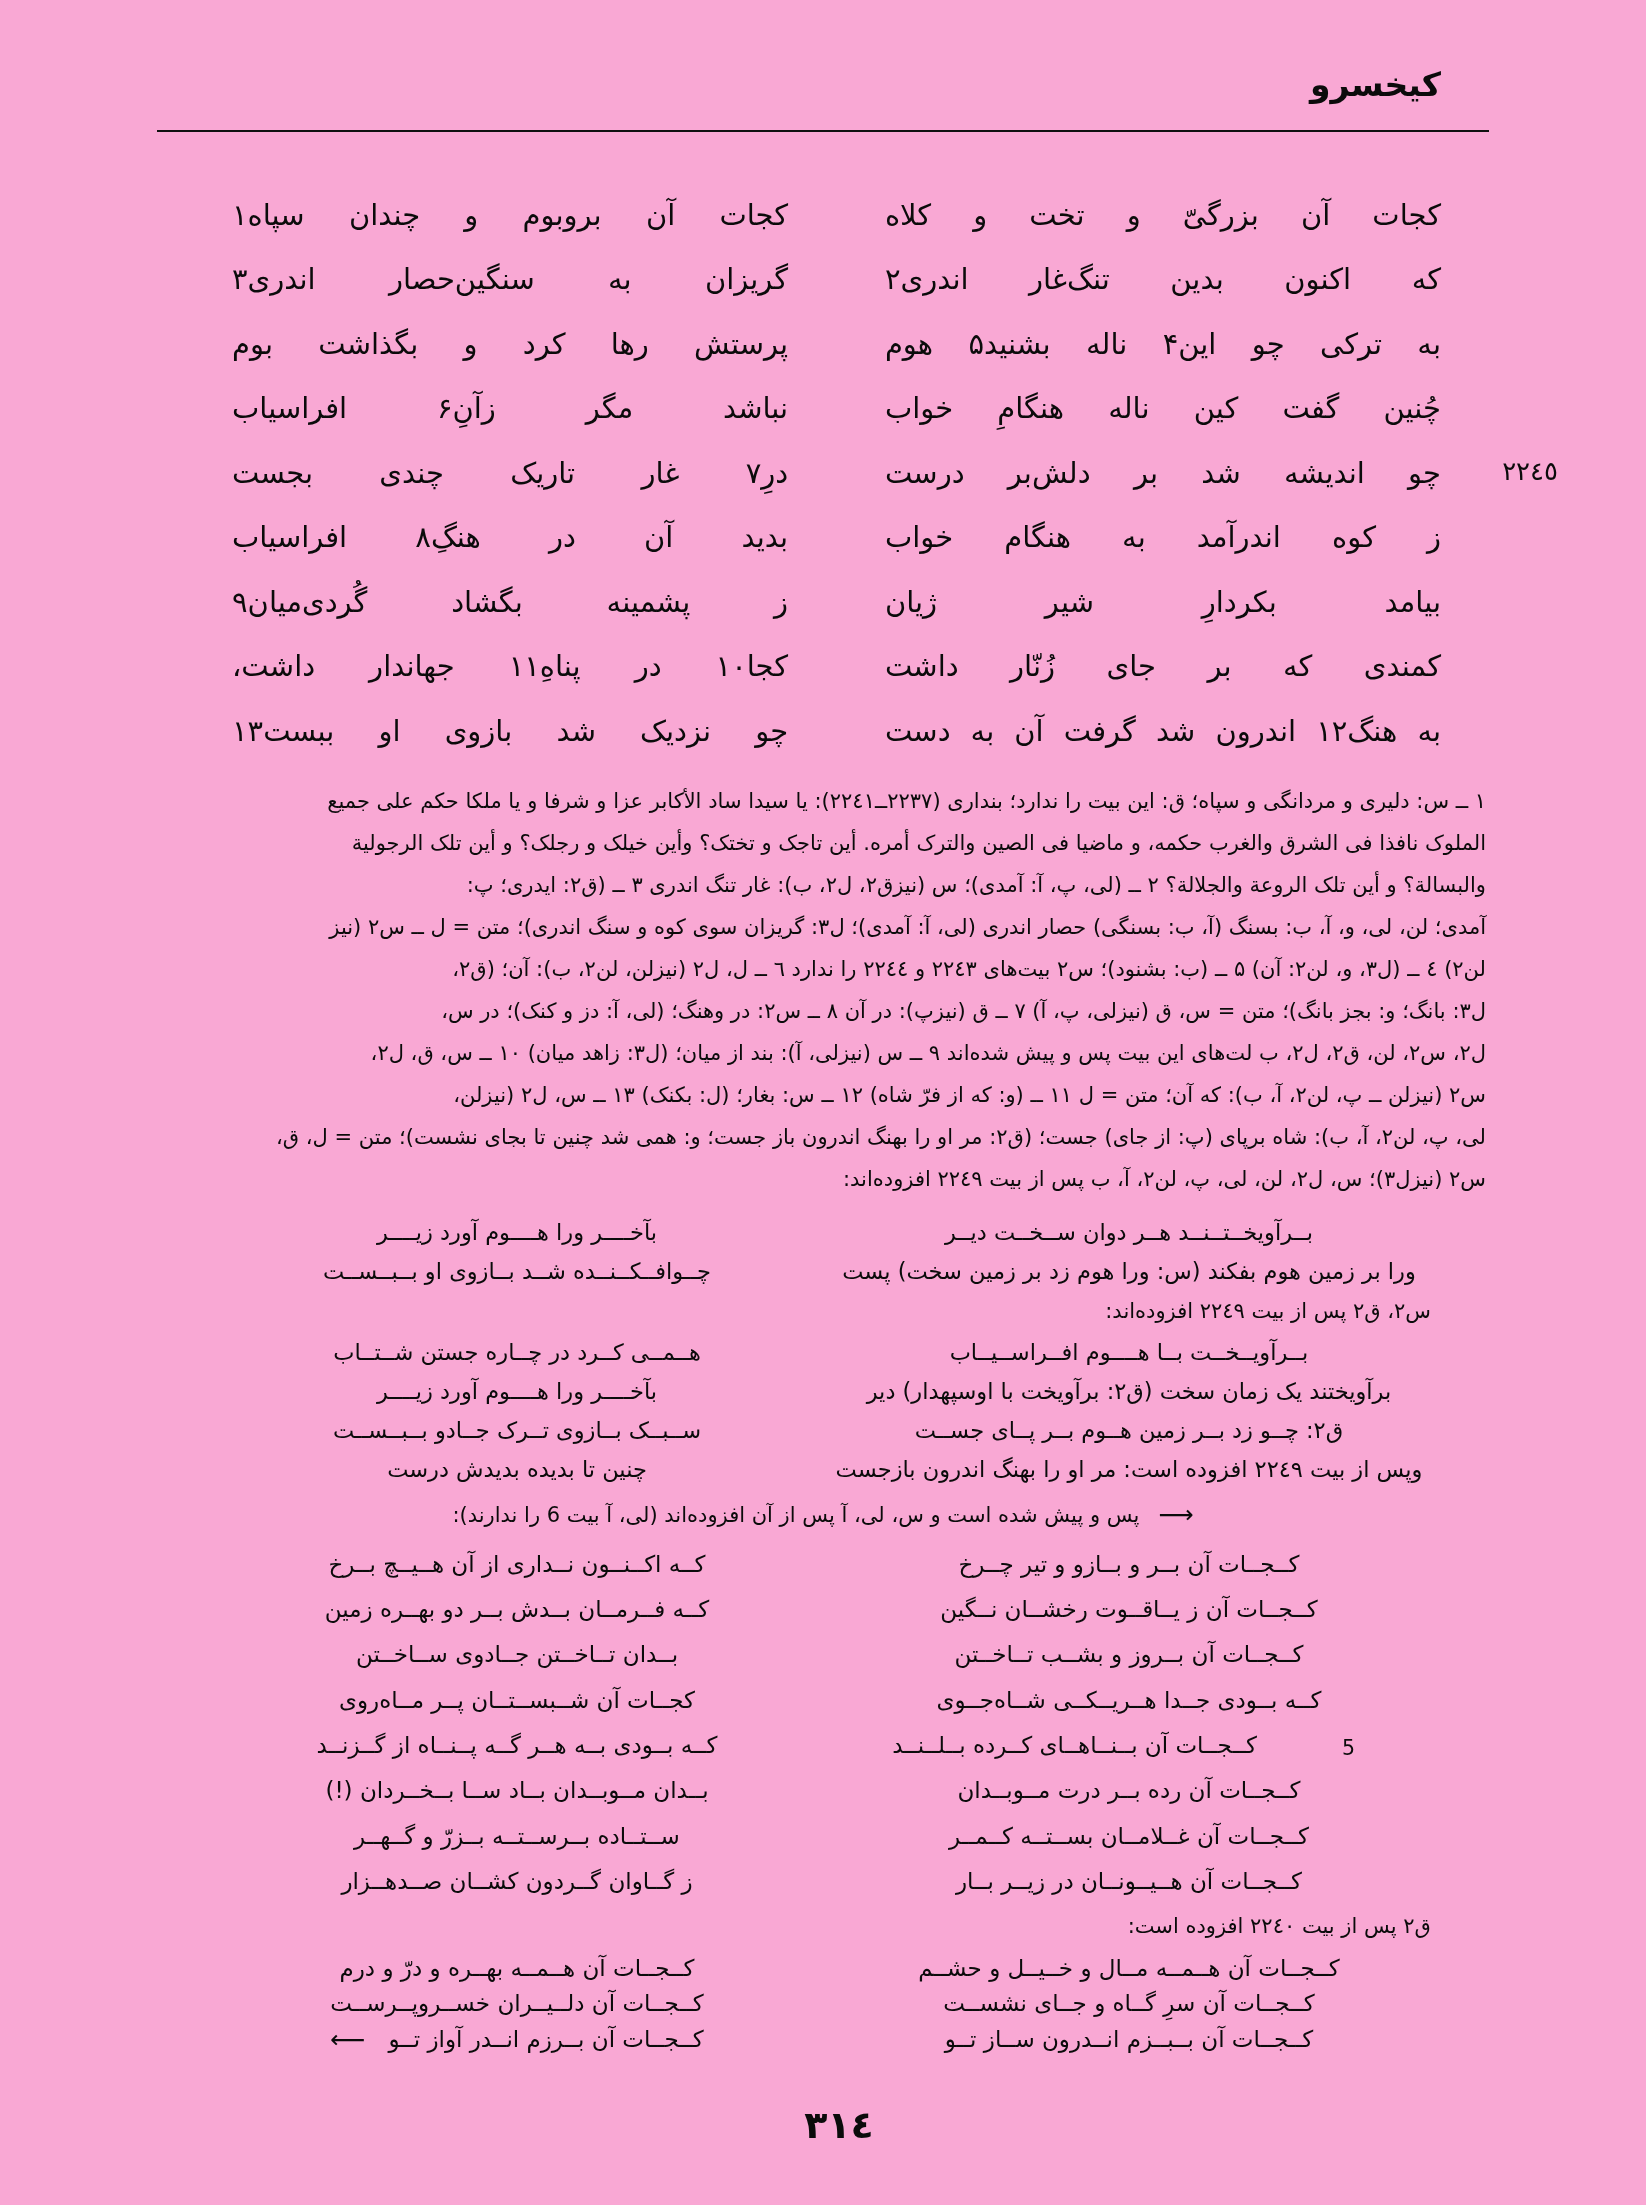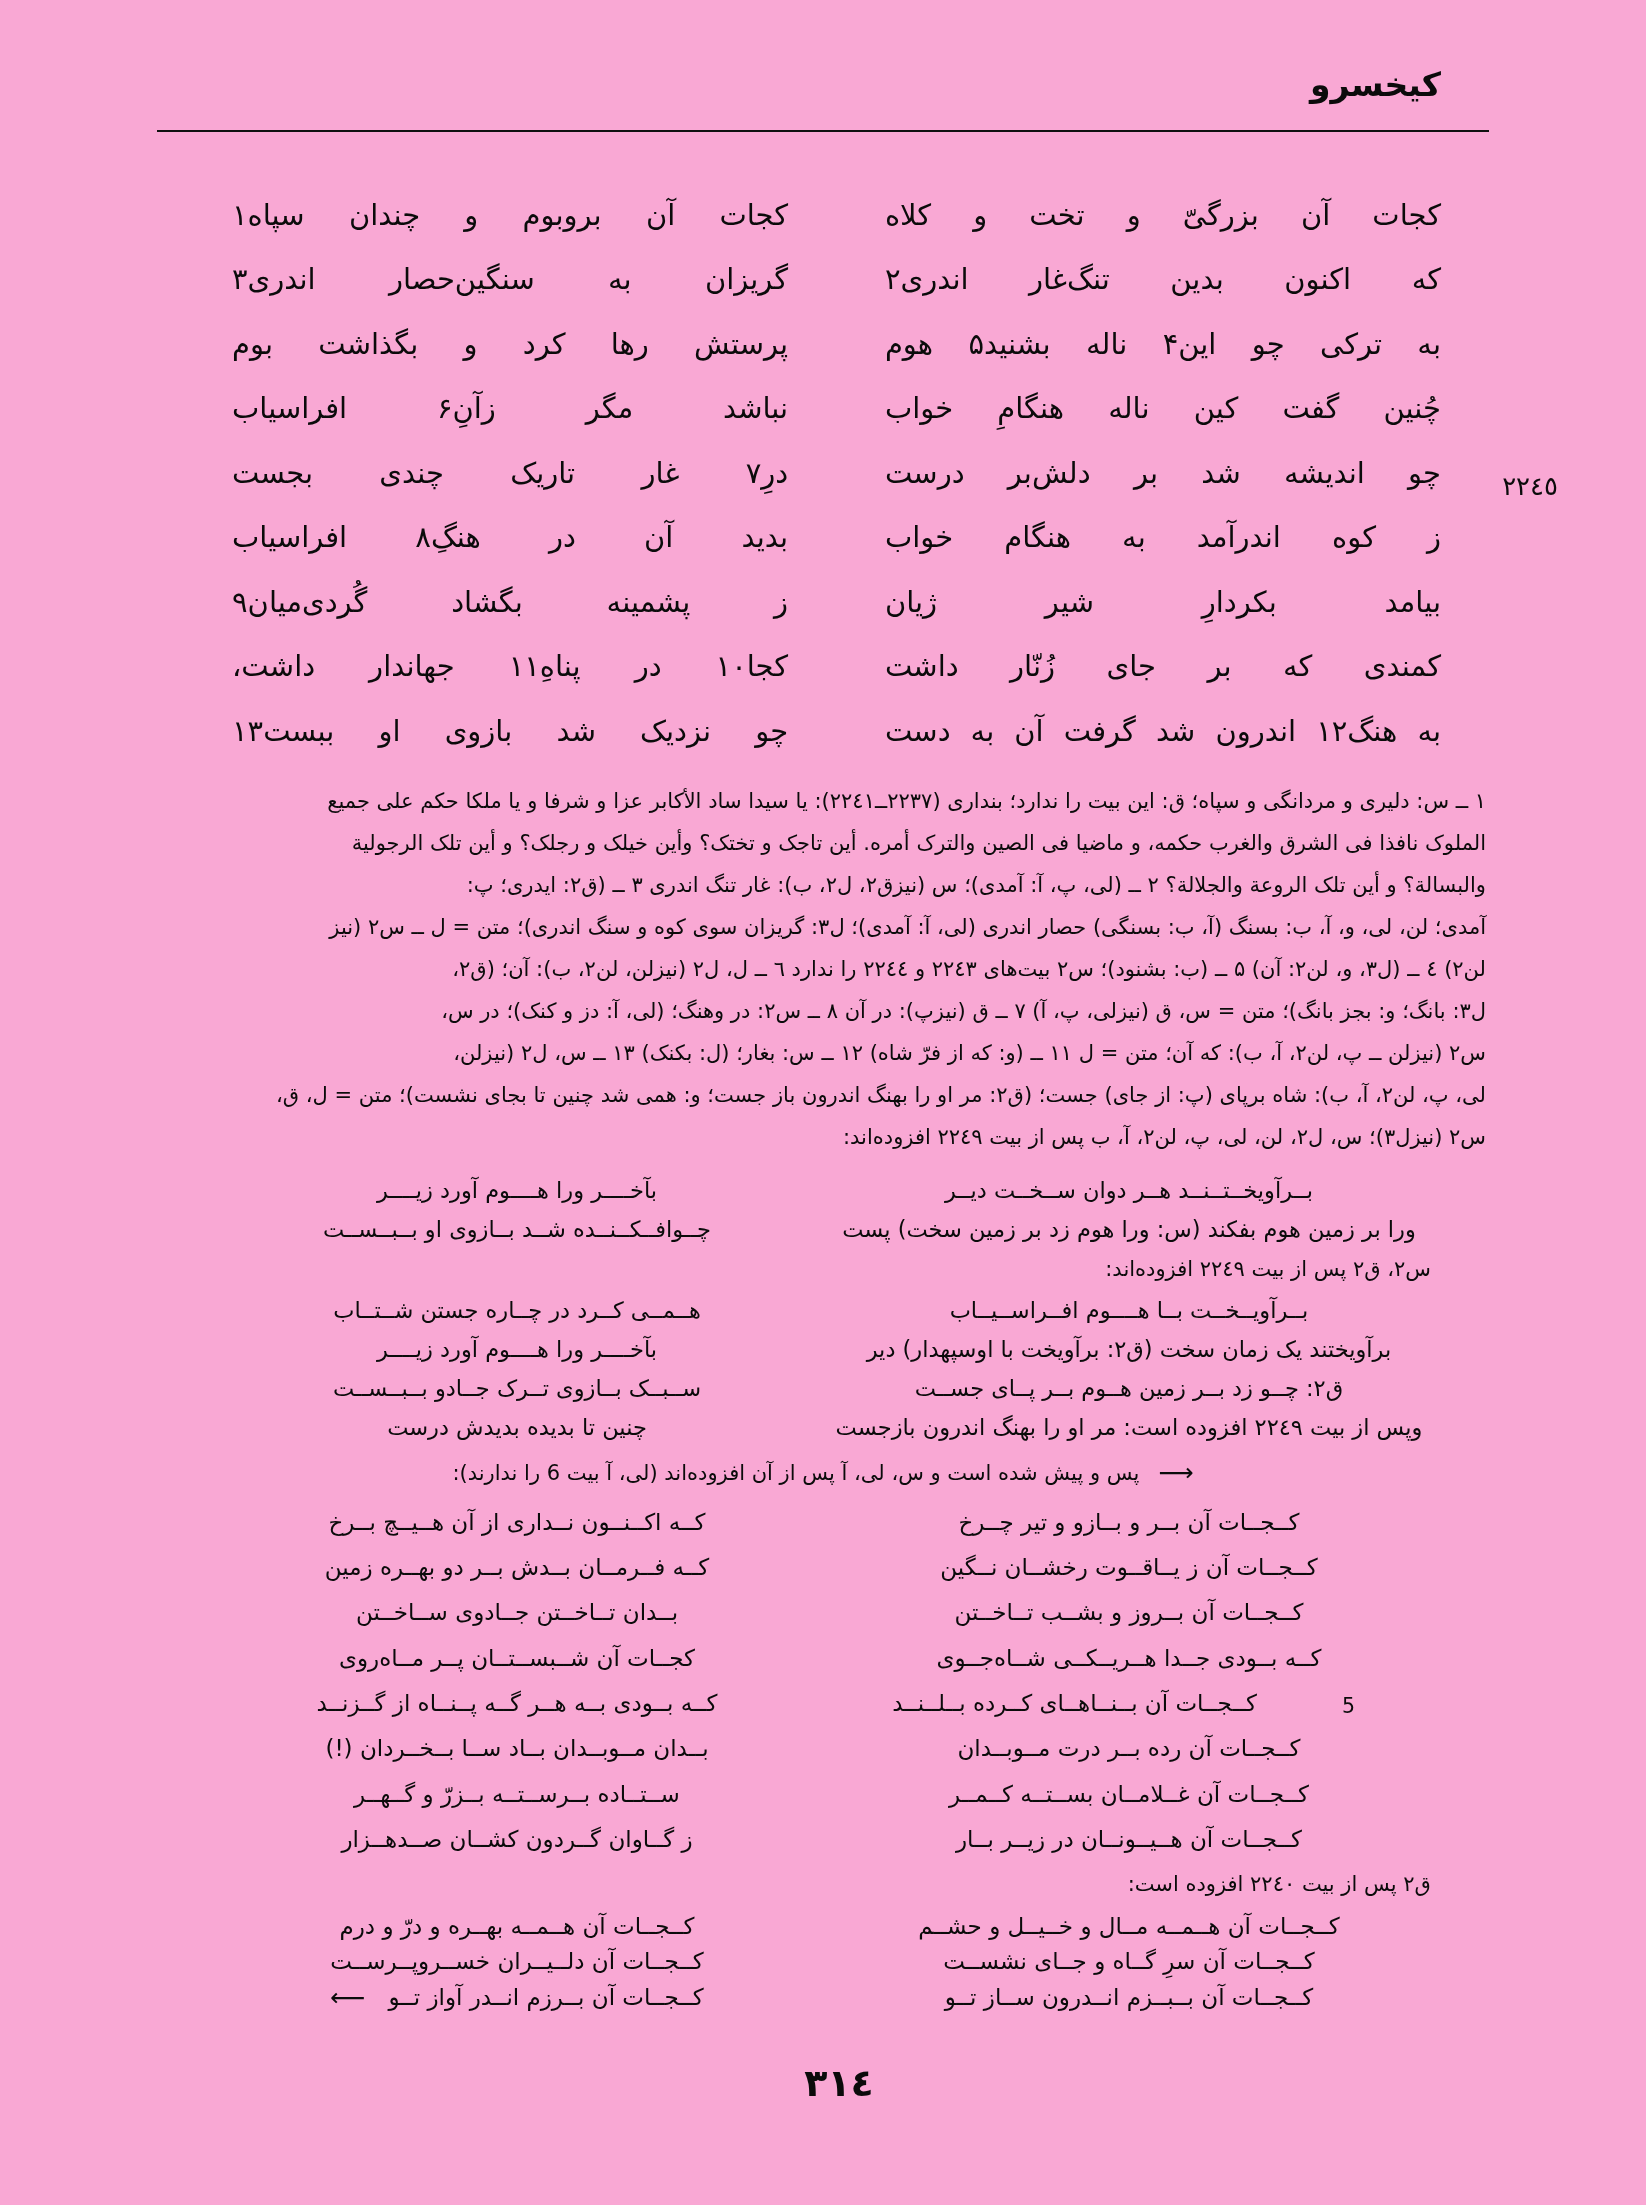--- a/index.html
+++ b/index.html
@@ -17,21 +17,21 @@
   
   .header{padding:65px 205px 0 0;text-align:right;}
   .page-title{font-size:33px;font-weight:bold;letter-spacing:0.7px;}
   .header-rule{border:none;border-top:2.7px solid #101010;margin:26px 157px 0 157px;}
 
   
   .main-poem{margin:68px 205px 0 232px;}
   .m-row{display:flex;justify-content:space-between;position:relative;margin-bottom:34px;font-size:29px;line-height:1.05;}
   .m-row .hemi{width:46%;text-align:justify;text-align-last:justify;white-space:nowrap;overflow:visible;}
   .verse-number{
-    position:absolute;right:-117px;top:15px;
+    position:absolute;right:-117px;top:0;
     font-size:26px;letter-spacing:2.7px;
   }
 
   
   .footnotes{margin:24.5px 160px 0 155px;font-size:21px;line-height:42px;text-align:justify;}
   .fn-line{white-space:nowrap;}
 
   
   .additions{margin:20.5px 211px 0 211px;}
   .a-row{display:flex;justify-content:space-between;font-size:22.5px;line-height:1.1;margin-bottom:14.3px;}
@@ -109,20 +109,21 @@
     </div>
   </div>
 
   <div class="footnotes">
     <div class="fn-line">۱ ــ س: دلیری و مردانگی و سپاه؛ ق: این بیت را ندارد؛ بنداری (۲۲۳۷ــ٢٢٤١): یا سیدا ساد الأکابر عزا و شرفا و یا ملکا حکم علی جمیع</div>
     <div class="fn-line">الملوک نافذا فی الشرق والغرب حکمه، و ماضیا فی الصین والترک أمره. أین تاجک و تختک؟ وأین خیلک و رجلک؟ و أین تلک الرجولیة</div>
     <div class="fn-line">والبسالة؟ و أین تلک الروعة والجلالة؟      ۲ ــ (لی، پ، آ: آمدی)؛ س (نیزق۲، ل۲، ب): غار تنگ اندری      ۳ ــ (ق۲: ایدری؛ پ:</div>
     <div class="fn-line">آمدی؛ لن، لی، و، آ، ب: بسنگ (آ، ب: بسنگی) حصار اندری (لی، آ: آمدی)؛ ل۳: گریزان سوی کوه و سنگ اندری)؛ متن = ل ــ س۲ (نیز</div>
     <div class="fn-line">لن۲)      ٤ ــ (ل۳، و، لن۲: آن)      ۵ ــ (ب: بشنود)؛ س۲ بیت‌های ٢٢٤٣ و ٢٢٤٤ را ندارد      ٦ ــ ل، ل۲ (نیزلن، لن۲، ب): آن؛ (ق۲،</div>
     <div class="fn-line">ل۳: بانگ؛ و: بجز بانگ)؛ متن = س، ق (نیزلی، پ، آ)      ۷ ــ ق (نیزپ): در آن      ۸ ــ س۲: در وهنگ؛ (لی، آ: دز و کنک)؛ در س،</div>
+    <div class="fn-line">ل۲، س۲، لن، ق۲، ل۲، ب لت‌های این بیت پس و پیش شده‌اند      ۹ ــ س (نیزلی، آ): بند از میان؛ (ل۳: زاهد میان)      ۱۰ ــ س، ق، ل۲،</div>
     <div class="fn-line">س۲ (نیزلن ــ پ، لن۲، آ، ب): که آن؛ متن = ل      ۱۱ ــ (و: که از فرّ شاه)      ۱۲ ــ س: بغار؛ (ل: بکنک)      ۱۳ ــ س، ل۲ (نیزلن،</div>
     <div class="fn-line">لی، پ، لن۲، آ، ب): شاه برپای (پ: از جای) جست؛ (ق۲: مر او را بهنگ اندرون باز جست؛ و: همی شد چنین تا بجای نشست)؛ متن = ل، ق،</div>
     <div class="fn-line">س۲ (نیزل۳)؛ س، ل۲، لن، لی، پ، لن۲، آ، ب پس از بیت ٢٢٤٩ افزوده‌اند:</div>
   </div>
 
   <div class="additions">
     <div class="a-row">
       <div class="hemi right">بــرآویخــتــنــد هــر دوان ســخــت دیــر</div>
       <div class="hemi">بآخــــر ورا هــــوم آورد زیــــر</div>
     </div>

